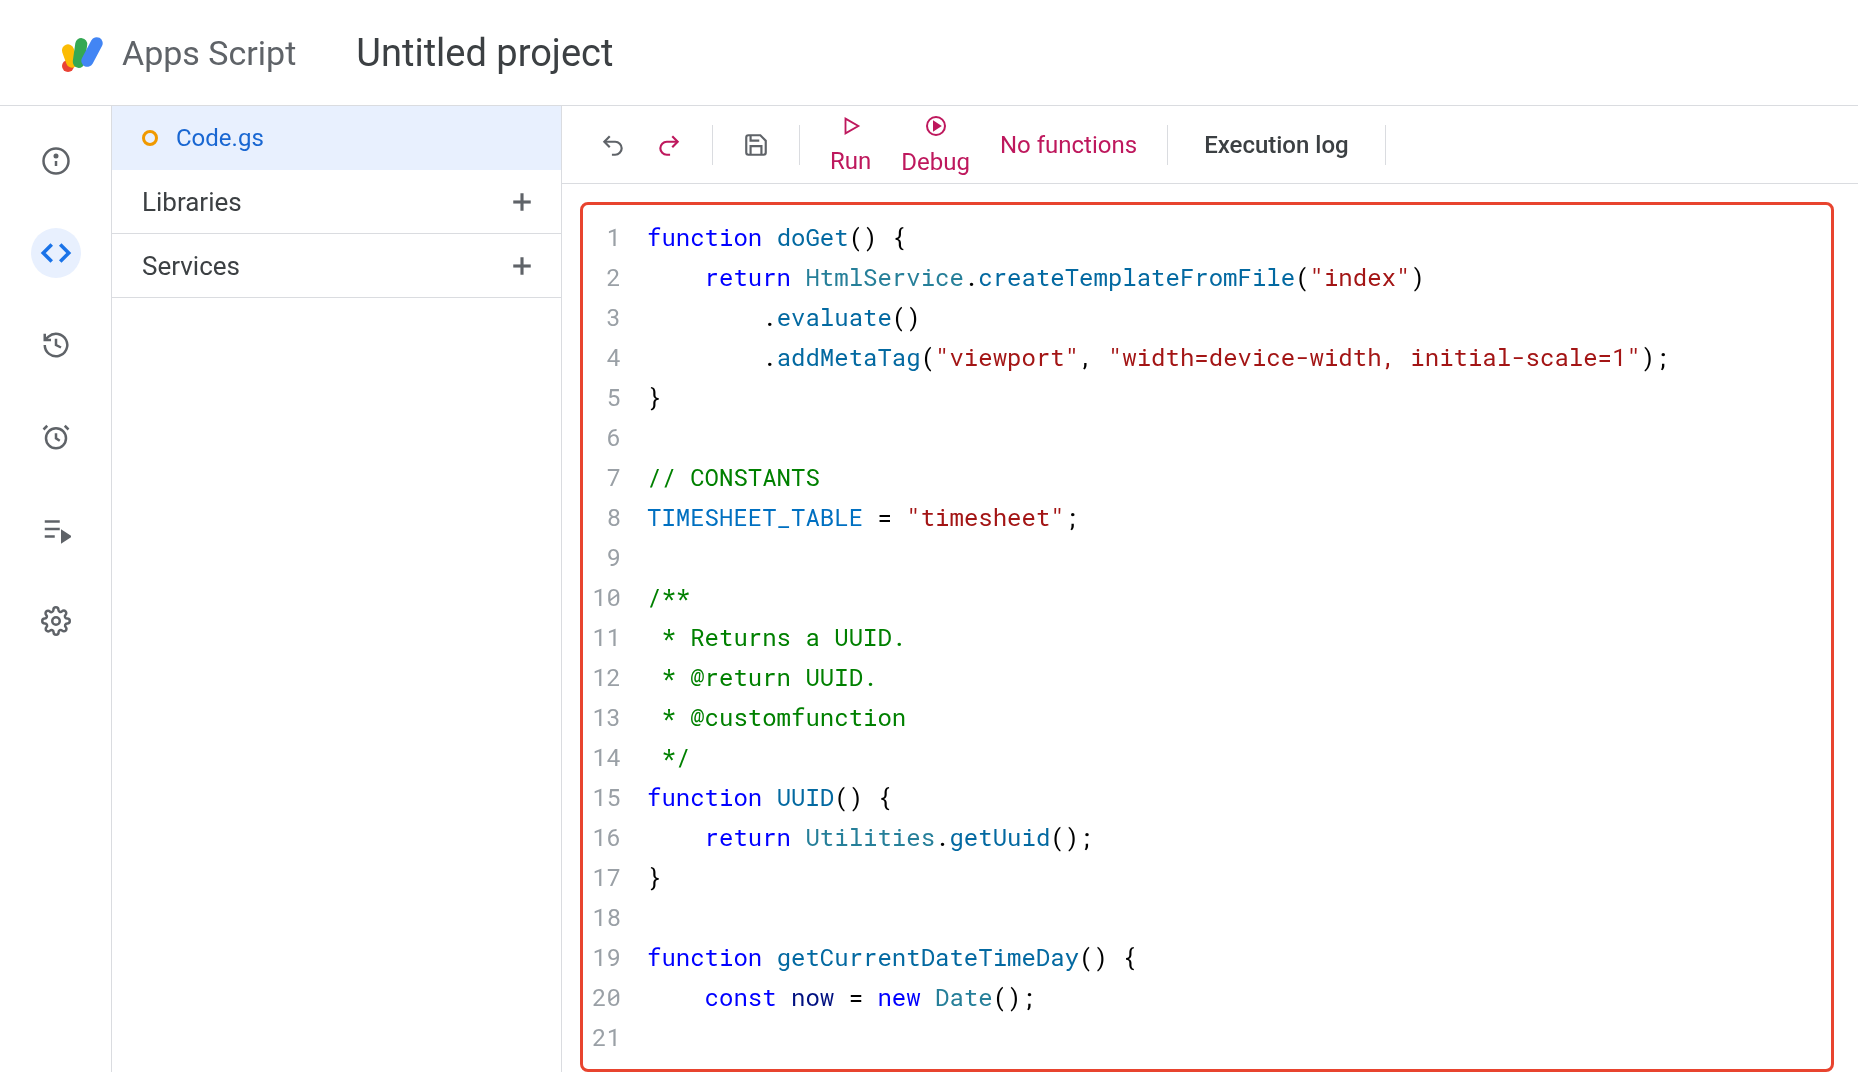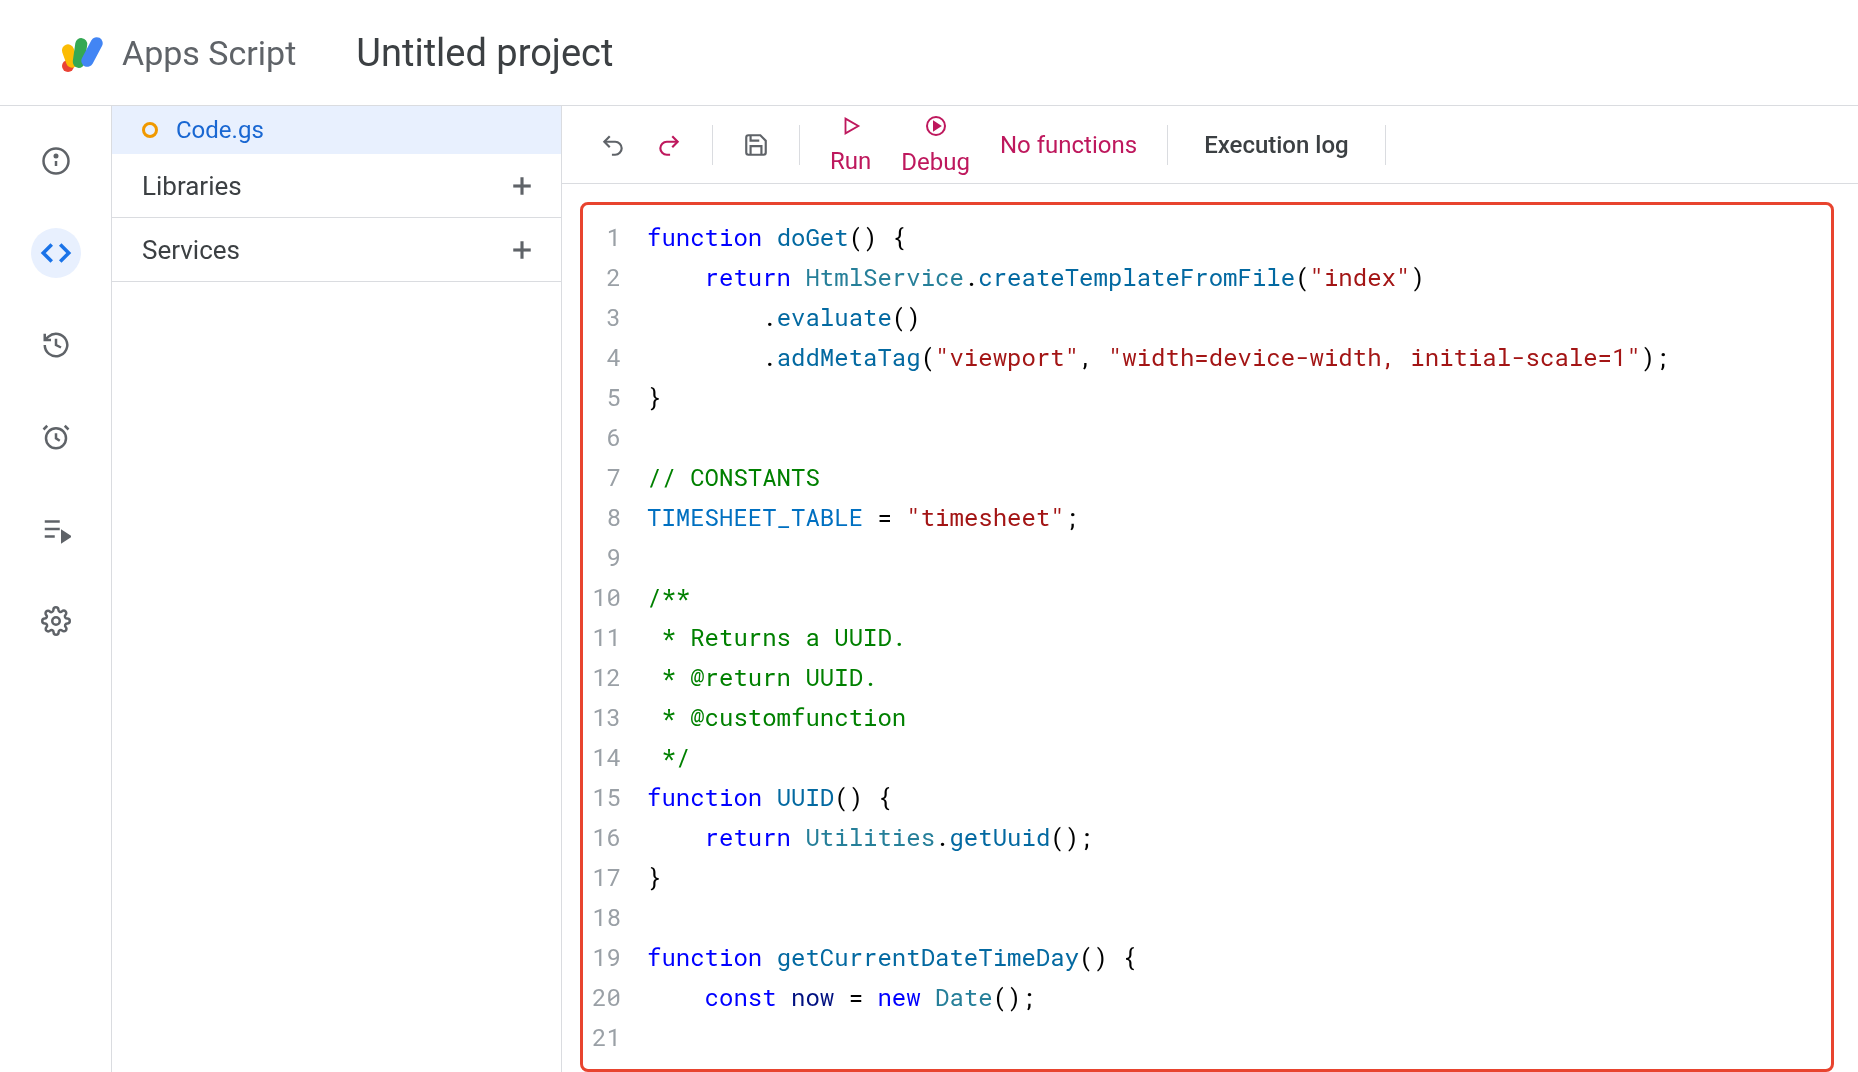--- a/index.html
+++ b/index.html
@@ -91,21 +91,21 @@
 .icon-btn {
   color: #5f6368;
   cursor: pointer;
   display: flex;
   align-items: center;
   justify-content: center;
 }
 .file-item {
   display: flex;
   align-items: center;
-  height: 48px;
+  height: 64px;
   padding: 0 30px;
   gap: 18px;
   cursor: pointer;
 }
 .file-item.active {
   background: #e8f0fe;
   color: #1967d2;
 }
 .file-dot {
   width: 16px;

